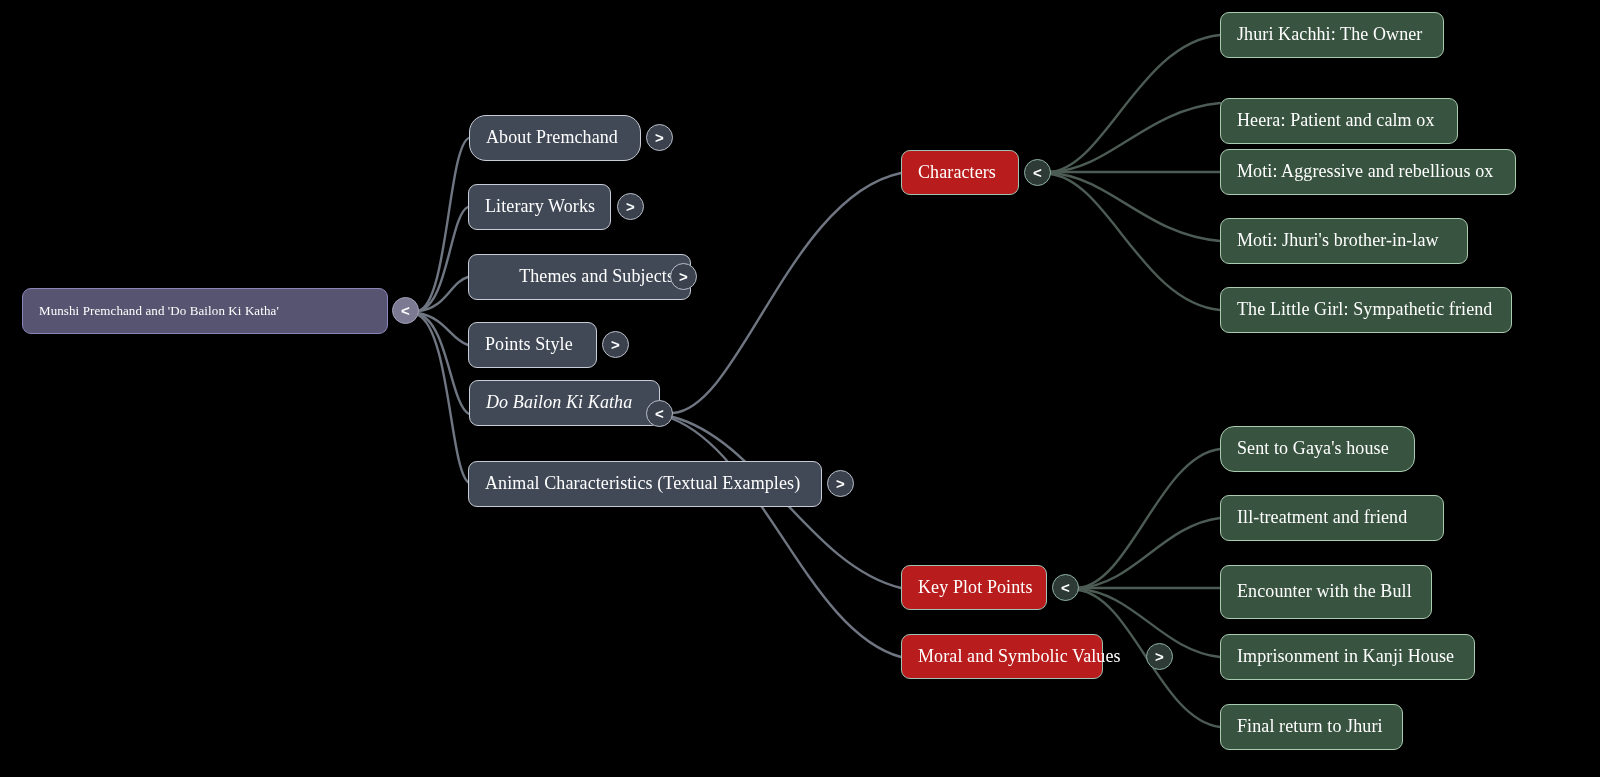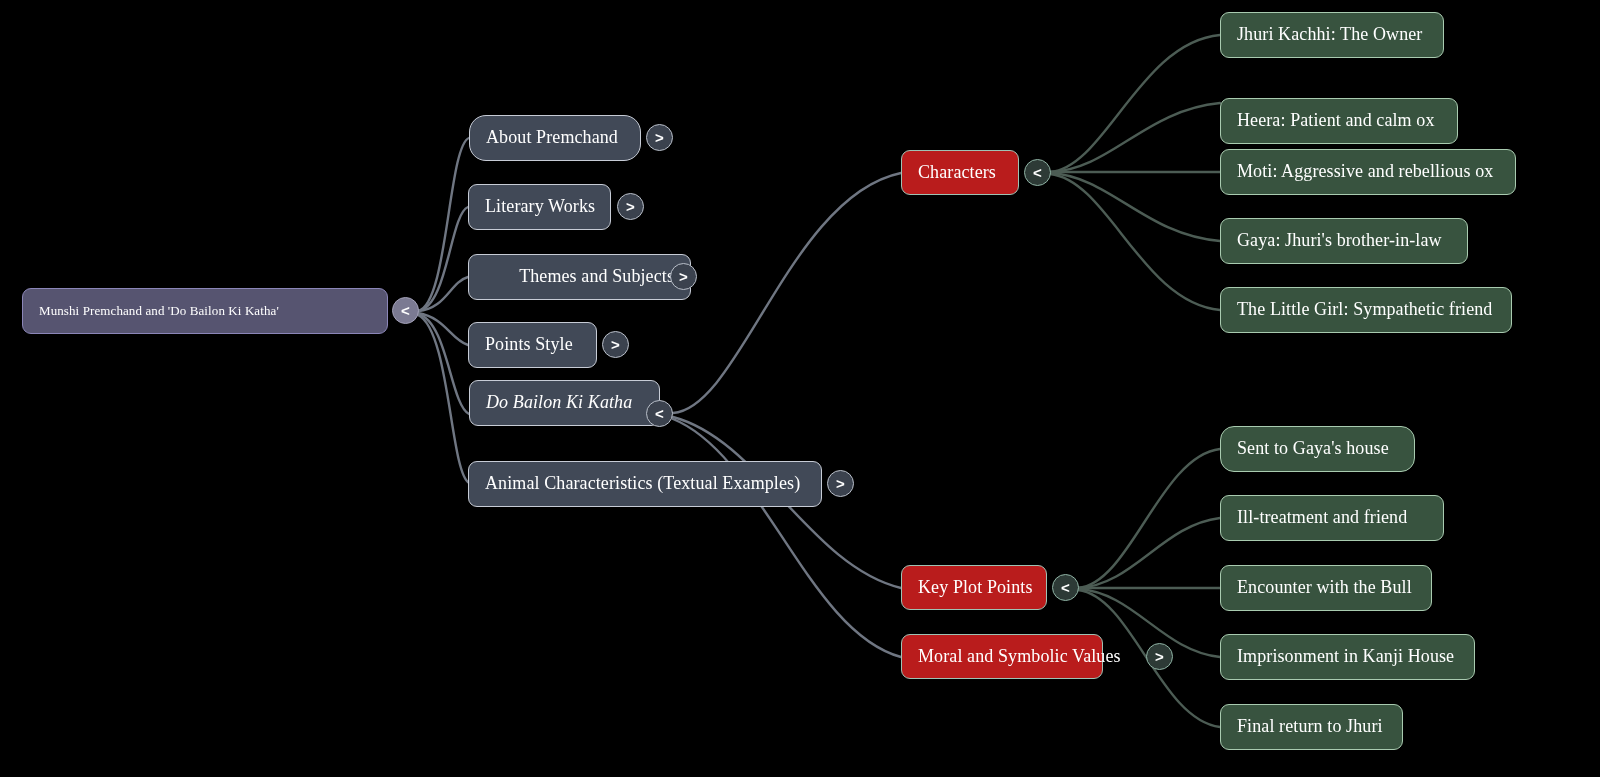--- a/index.html
+++ b/index.html
@@ -188,33 +188,33 @@
   <div class="node leaf" style="left:1220px; top:12px; width:224px; height:46px;">
     <span class="label">Jhuri Kachhi: The Owner</span>
   </div>
   <div class="node leaf" style="left:1220px; top:80px; width:238px; height:46px;margin-top:18px;">
     <span class="label">Heera: Patient and calm ox</span>
   </div>
   <div class="node leaf" style="left:1220px; top:149px; width:296px; height:46px;">
     <span class="label">Moti: Aggressive and rebellious ox</span>
   </div>
   <div class="node leaf" style="left:1220px; top:218px; width:248px; height:46px;">
-    <span class="label">Gaya: Jhuri's brother-in-law</span>
+    <span class="label">Moti: Jhuri's brother-in-law</span>
   </div>
   <div class="node leaf" style="left:1220px; top:287px; width:292px; height:46px;">
     <span class="label">The Little Girl: Sympathetic friend</span>
   </div>
 
   <div class="node leaf" style="left:1220px; top:426px; width:195px; height:46px;border-radius:14px;">
     <span class="label">Sent to Gaya's house</span>
   </div>
   <div class="node leaf" style="left:1220px; top:495px; width:224px; height:46px;">
     <span class="label">Ill-treatment and friend</span>
   </div>
-  <div class="node leaf" style="left:1220px; top:565px; width:212px; height:46px;">
+  <div class="node leaf" style="left:1220px; top:565px; width:212px; height:54px;">
     <span class="label">Encounter with the Bull</span>
   </div>
   <div class="node leaf" style="left:1220px; top:634px; width:255px; height:46px;">
     <span class="label">Imprisonment in Kanji House</span>
   </div>
   <div class="node leaf" style="left:1220px; top:704px; width:183px; height:46px;">
     <span class="label">Final return to Jhuri</span>
   </div>
 
 </div>

